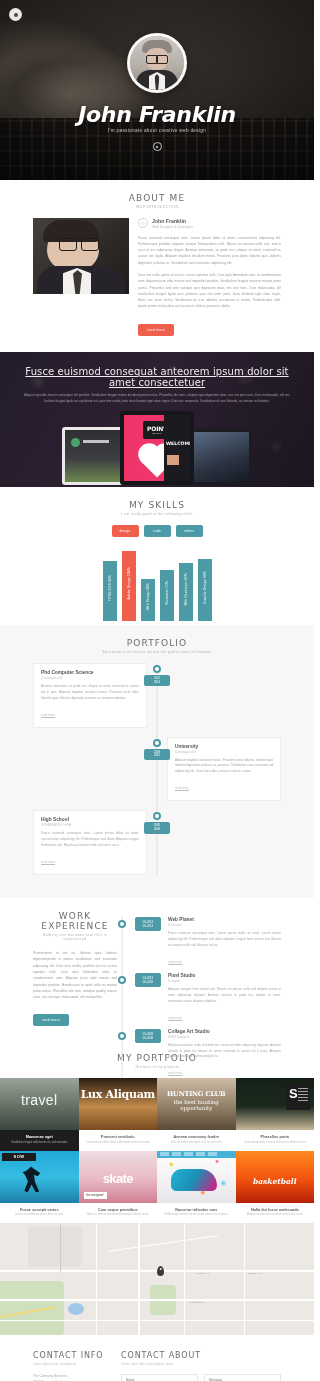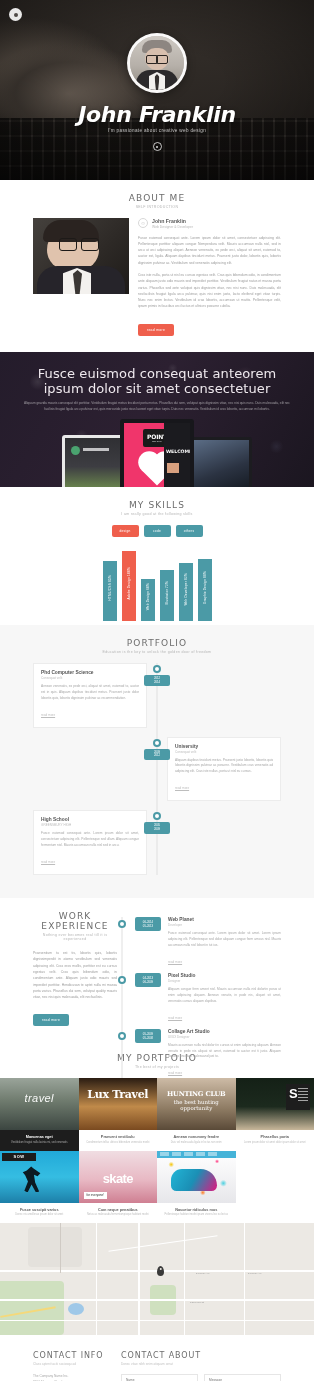--- a/index.html
+++ b/index.html
@@ -134,21 +134,21 @@
     background:linear-gradient(120deg,#241c2b 0%,#2c2031 45%,#1b1620 100%);
   }
   .px-bokeh{position:absolute;inset:0;
     background:
       radial-gradient(circle 12px at 12% 22%, rgba(255,255,255,.10), rgba(255,255,255,0) 70%),
       radial-gradient(circle 9px at 26% 62%, rgba(255,255,255,.07), rgba(255,255,255,0) 70%),
       radial-gradient(circle 14px at 78% 18%, rgba(255,200,220,.09), rgba(255,255,255,0) 70%),
       radial-gradient(circle 10px at 88% 70%, rgba(180,200,255,.08), rgba(255,255,255,0) 70%),
       radial-gradient(circle 7px at 55% 12%, rgba(255,255,255,.08), rgba(255,255,255,0) 70%);}
   .px-head { position:relative; z-index:3; text-align:center; padding:14px 24px 0; }
-  .px-title { font-size:13px; color:#efe9ee; letter-spacing:.1px; font-family:"DejaVu Sans",sans-serif; }
+  .px-title { font-size:10px; color:#efe9ee; letter-spacing:.1px; font-family:"DejaVu Sans",sans-serif;text-decoration:underline; }
   .px-sub { font-size:3.2px; line-height:1.85; color:rgba(255,255,255,.5); margin-top:5px; }
   .devices { position:relative; z-index:3; margin:6px auto 0; width:190px; height:74px; }
   .dev { position:absolute; border-radius:3px; overflow:hidden; }
   .dev-l { left:0; top:16px; width:66px; height:58px; background:#e9e9e9; padding:3px; }
   .dev-r { right:0; top:18px; width:62px; height:56px; background:#1c1c20; padding:3px; }
   .dev-c { left:50%; transform:translateX(-50%); top:0; width:74px; height:74px; background:#17171b; padding:4px 4px; }
   .scr { width:100%; height:100%; overflow:hidden; position:relative; }
   .scr-l { background:linear-gradient(180deg,#2f2f33 0%,#3d3d42 55%,#6d8a4e 100%); }
   .scr-l:before{content:"";position:absolute;left:6px;top:8px;width:9px;height:9px;border-radius:50%;background:#4aa36f;}
   .scr-l:after{content:"";position:absolute;left:18px;top:10px;width:26px;height:3px;background:rgba(255,255,255,.7);}
@@ -240,21 +240,21 @@
   .g1 { background:linear-gradient(180deg,#9aa49a 0%,#6e7a6d 45%,#3b4540 100%); }
   .g2 { background:linear-gradient(180deg,#2a1c12 0%,#c08a4a 55%,#7a4a20 100%); }
   .g3 { background:linear-gradient(180deg,#cdbba6 0%,#8d7a62 60%,#5a4a38 100%);text-decoration:underline; }
   .g4 { background:linear-gradient(180deg,#142016 0%,#1c2a1e 55%,#c8b79a 100%); }
   .g5 { background:linear-gradient(180deg,#21a9d8 0%,#35bde2 50%,#1d7fa8 100%); }
   .g6 { background:linear-gradient(180deg,#f0dde2 0%,#e8b9c4 55%,#cf7f92 100%); }
   .g7 { background:linear-gradient(180deg,#ffffff 0%,#f2f2f4 55%,#e6e6ea 100%); }
   .g8 { background:linear-gradient(180deg,#ff8a1e 0%,#f2520f 55%,#b51f05 100%); }
   .pf-txt { position:absolute; left:0; right:0; text-align:center; color:#fff;
     font-family:"DejaVu Serif", serif; }
-  .pf-t1 { top:14px; font-size:11px; font-family:"Liberation Sans",sans-serif; letter-spacing:.4px; opacity:.95;font-style:italic;}
+  .pf-t1 { top:14px; font-size:14px; font-family:"Liberation Sans",sans-serif; letter-spacing:.4px; opacity:.95;}
   .pf-t2 { top:10px; font-size:11px; font-weight:bold; letter-spacing:-.3px; }
   .pf-t3 { top:12px; font-size:6.6px; font-weight:bold; letter-spacing:-.2px; }
   .pf-t3b{ top:21px; font-size:5.4px; font-family:"DejaVu Serif",serif;}
   .pf-t6 { top:20px; font-size:13px; font-weight:bold; letter-spacing:-.6px;
     font-family:"Liberation Sans",sans-serif; }
   .pf-t8 { top:26px; font-size:7.5px; font-weight:bold; font-style:italic; }
   .pf-silh{position:absolute;left:28%;top:30%;width:20px;height:26px;background:#0c1a22;
     clip-path:polygon(46% 0,58% 8%,92% 26%,78% 38%,60% 32%,66% 62%,86% 96%,70% 100%,48% 70%,28% 100%,12% 94%,30% 58%,16% 34%,4% 22%,24% 16%);}
   .pf-sowbar{position:absolute;left:2px;top:2px;width:34px;height:8px;background:#1c1c1c;color:#fff;
     font-size:4px;font-weight:bold;display:flex;align-items:center;justify-content:center;letter-spacing:.5px;}
@@ -522,21 +522,21 @@
         <div class="pf-img g1">
           <div class="pf-txt pf-t1">travel</div>
         </div>
         <div class="pf-cap">
           <div class="t">Maecenas eget</div>
           <div class="d">Vestibulum feugiat nulla lacinia mi, sed venenatis</div>
         </div>
       </div>
       <div class="pf-item">
         <div class="pf-img g2">
-          <div class="pf-txt pf-t2">Lux Travel</div>
+          <div class="pf-txt pf-t2">Lux Aliquam</div>
         </div>
         <div class="pf-cap">
           <div class="t">Praesent vestibulu</div>
           <div class="d">Condimentum tellus ultrices bibendum venenatis morbi</div>
         </div>
       </div>
       <div class="pf-item">
         <div class="pf-img g3">
           <div class="pf-txt pf-t3">HUNTING CLUB</div>
           <div class="pf-txt pf-t3b">the best hunting opportunity</div>
@@ -586,20 +586,29 @@
             <i></i>
             <i></i>
             <i></i>
           </div>
           <div class="pf-splat"></div>
           <div class="pf-shoe"></div>
         </div>
         <div class="pf-cap">
           <div class="t">Nascetur ridiculus mus</div>
           <div class="d">Pellentesque habitant morbi ipsum viverra leo eu lectus</div>
+        </div>
+      </div>
+      <div class="pf-item">
+        <div class="pf-img g8">
+          <div class="pf-txt pf-t8">basketball</div>
+        </div>
+        <div class="pf-cap">
+          <div class="t">Nulla dui fusce malesuada</div>
+          <div class="d">Aliquam acrime nisi a recidere untus tellus lacus</div>
         </div>
       </div>
     </div>
 </section>
 
 <section id="map">
   <div class="map-bg"></div>
   <div class="mgreen" style="left:-6px;top:58px;width:70px;height:54px;"></div>
   <div class="mgreen" style="left:150px;top:62px;width:26px;height:30px;"></div>
   <div class="mgreen" style="left:28px;top:4px;width:54px;height:40px;background:#e4e1dc;"></div>

